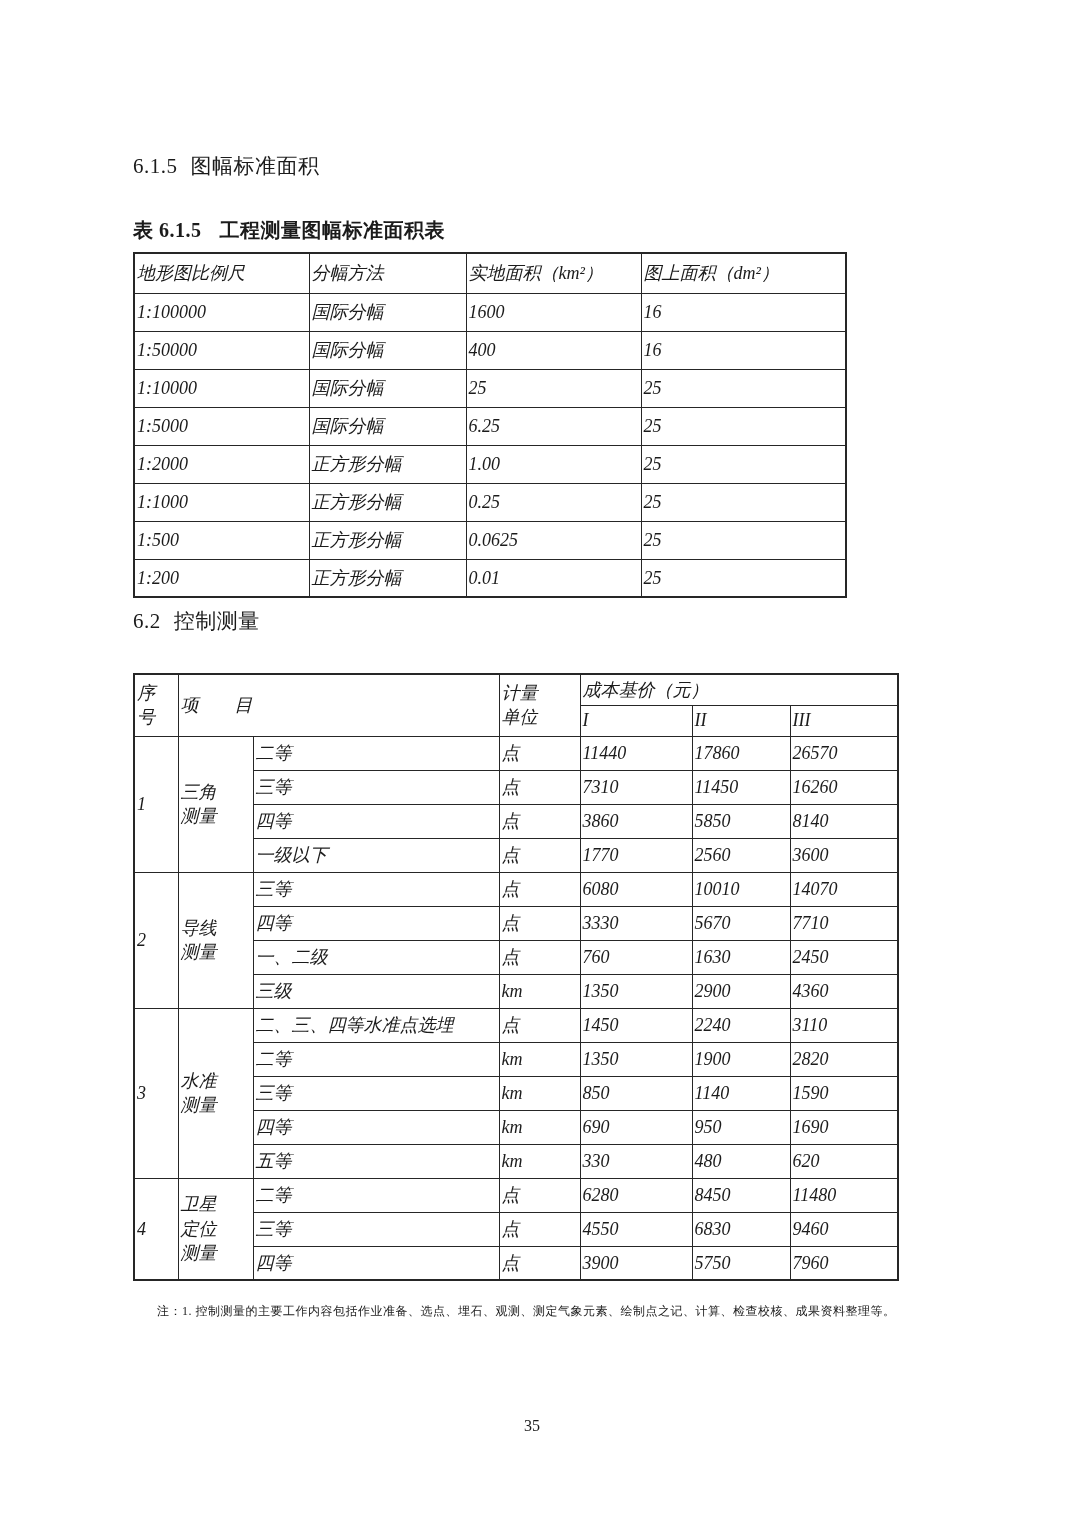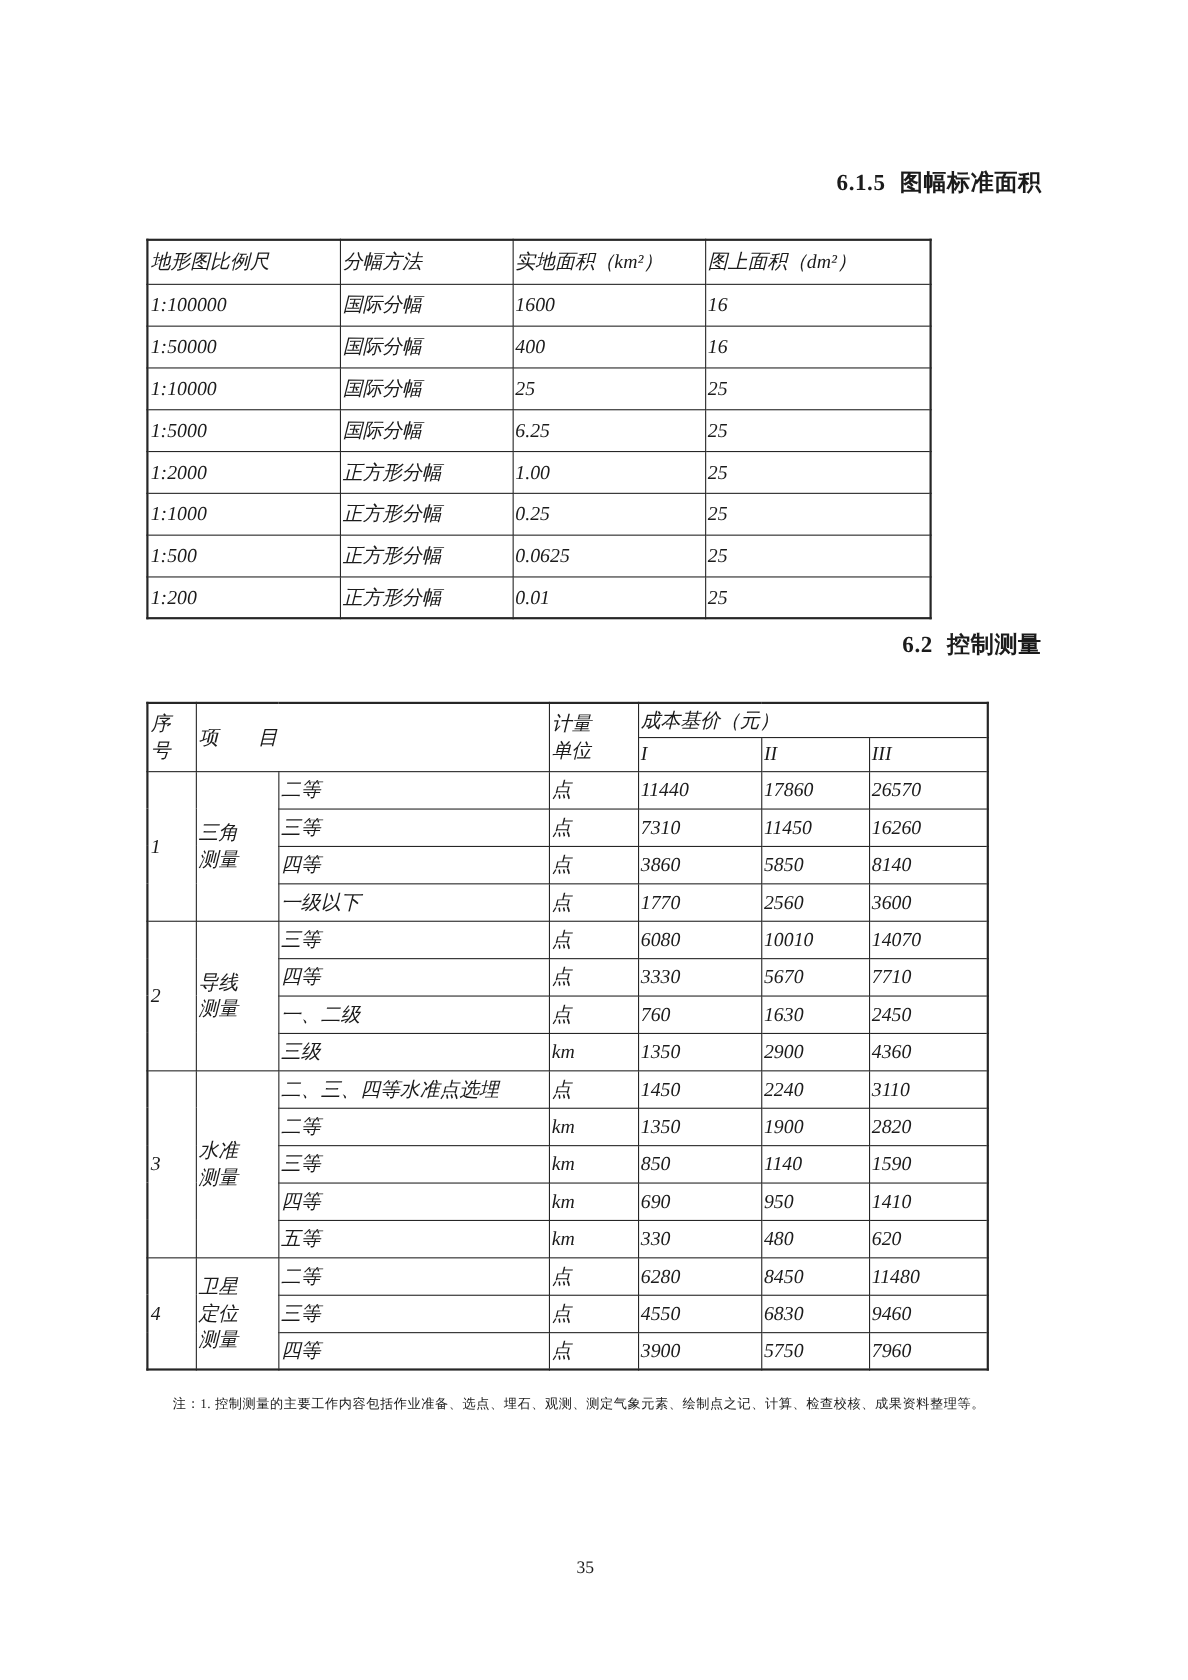--- a/index.html
+++ b/index.html
@@ -13,23 +13,22 @@
     position:relative;
     width:1080px;
     height:1527px;
     background:#ffffff;
     overflow:hidden;
   }
   .content { padding:152px 133px 0 133px; }
 
   .sec-heading {
     font-size:21px;
-    font-weight:700;
+    font-weight:400;
     letter-spacing:0.5px;
-    text-align:right;
   }
   .sec-heading .num { margin-right:13px; }
   .sec-heading-1 { margin-bottom:37px; }
   .sec-heading-2 { margin-top:9px; margin-bottom:38px; }
 
   .tbl-caption {
     font-size:20px;
     font-weight:700;
     letter-spacing:0.5px;
   }
@@ -80,20 +79,23 @@
 </head>
 <body>
 
 <div class="page">
   <div class="content">
 
     <div class="sec-heading sec-heading-1">
       <span class="num">6.1.5</span><span>图幅标准面积</span>
     </div>
 
+    <div class="tbl-caption tbl-caption-1">
+      <span class="num">表 6.1.5</span><span>工程测量图幅标准面积表</span>
+    </div>
 
     <table class="t1">
       <colgroup>
         <col style="width:175px">
           <col style="width:157px">
           <col style="width:175px">
           <col style="width:205px">
       </colgroup>
       <thead>
         <tr>
@@ -270,21 +272,21 @@
             <td>km</td>
             <td>850</td>
             <td>1140</td>
             <td>1590</td>
           </tr>
           <tr>
             <td>四等</td>
             <td>km</td>
             <td>690</td>
             <td>950</td>
-            <td>1410</td>
+            <td>1690</td>
           </tr>
           <tr>
             <td>五等</td>
             <td>km</td>
             <td>330</td>
             <td>480</td>
             <td>620</td>
           </tr>
           <tr>
             <td rowspan="3">4</td>

